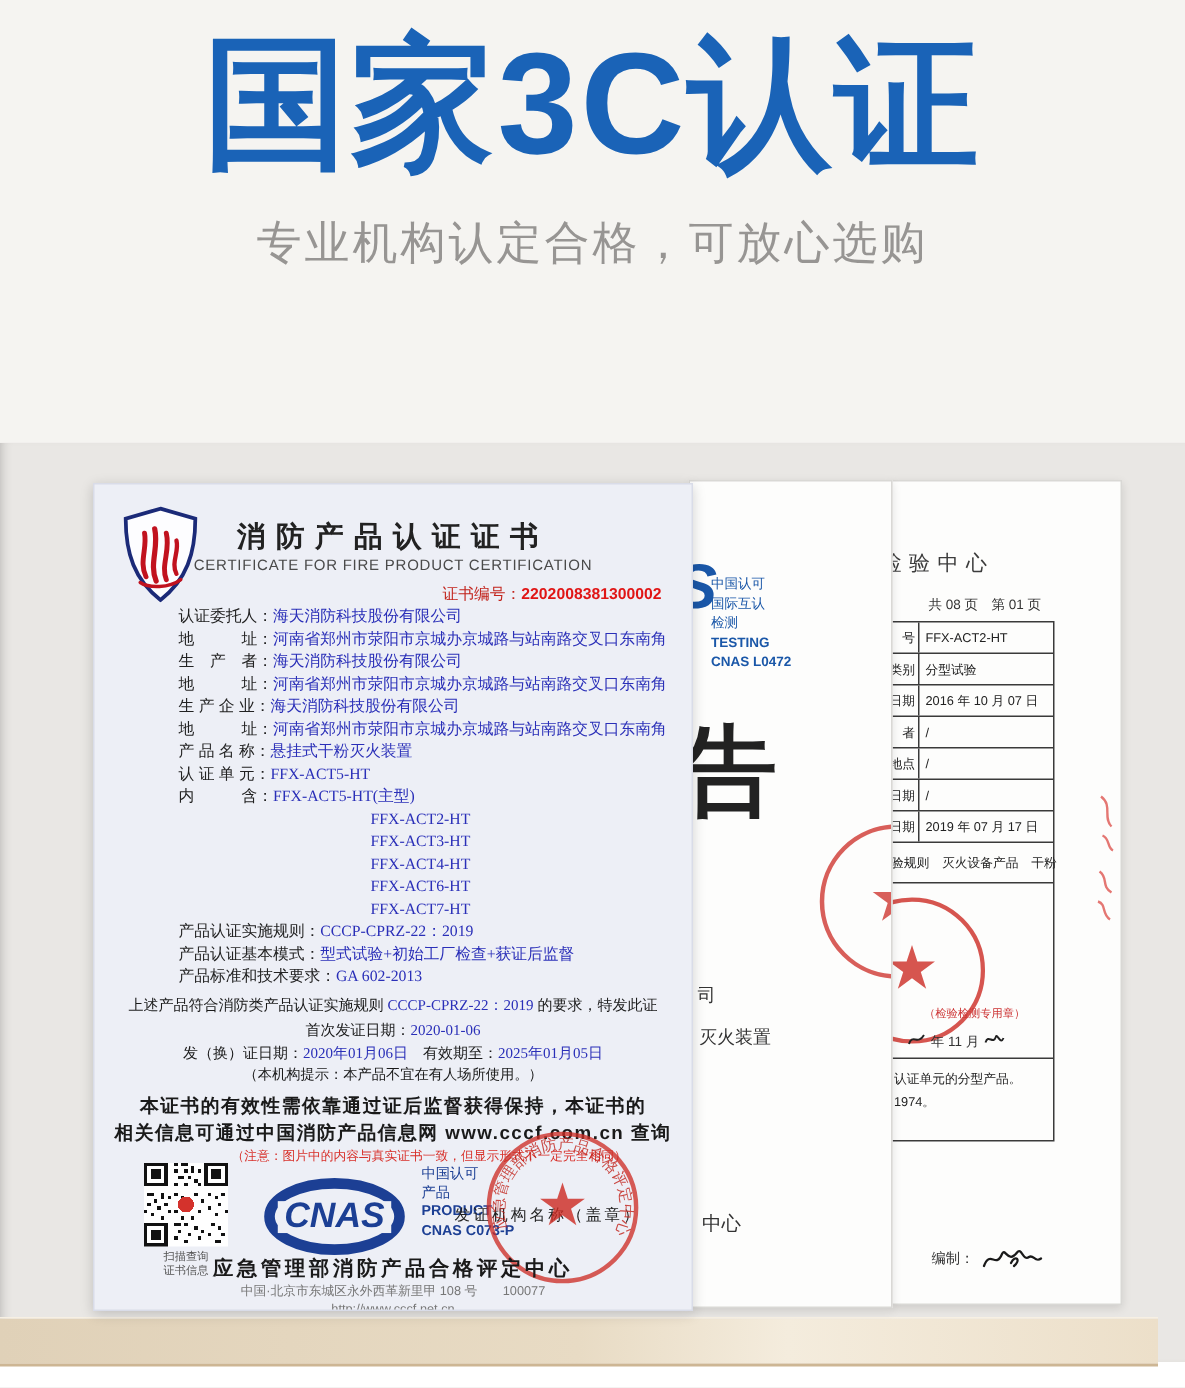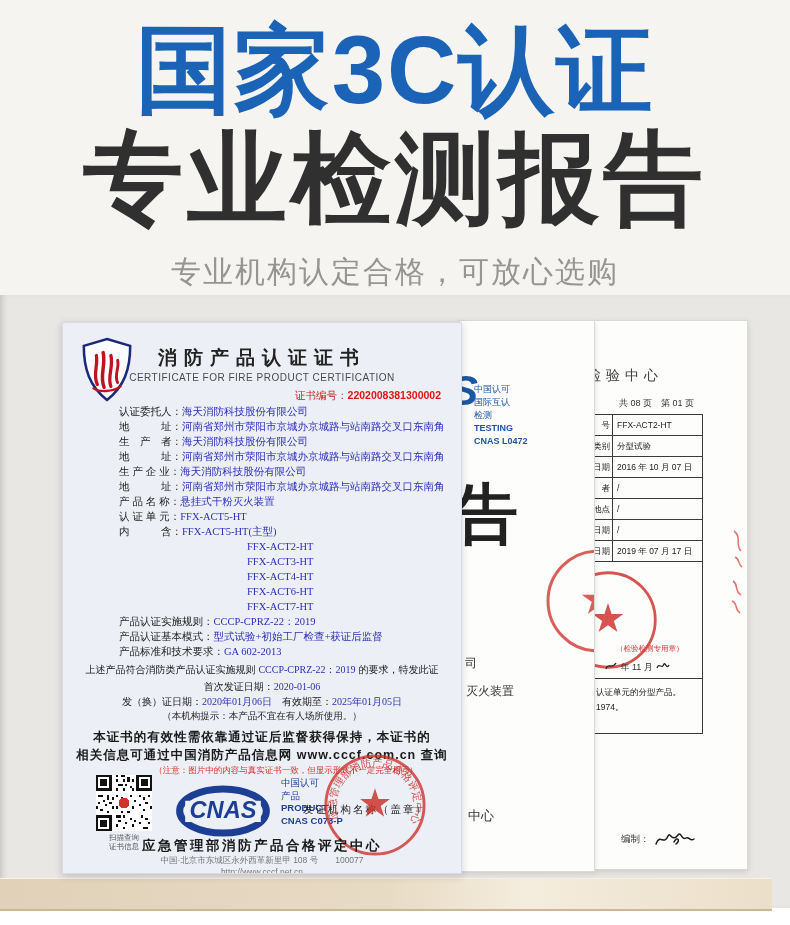--- a/index.html
+++ b/index.html
@@ -67,21 +67,20 @@
   .issuer{top:514px;font-size:13.5px;font-weight:bold;letter-spacing:2.5px;}
   .addr{top:532px;font-size:8.5px;color:#777;}
   .site{top:544px;font-size:8.5px;color:#777;}
   .emblem{position:absolute;left:15px;top:13px;width:58px;height:68px;}
 </style>
 </head>
 <body>
 
 <div class="hero">
   <h1 class="hero-t1">国家3C认证</h1>
-  <h1 class="hero-t2">专业检测报告</h1>
   <p class="hero-sub">专业机构认定合格，可放心选购</p>
 </div>
 
 <div class="photo">
   <div class="shelf"></div>
 
   <div class="doc doc-right">
     <div class="rd-header">检验中心</div>
     <div class="rd-page">共 08 页　第 01 页</div>
     <div class="rd-table">
@@ -106,20 +105,21 @@
           <div class="rd-val">/</div>
         </div>
       <div class="rd-row">
           <div class="rd-label">日期</div>
           <div class="rd-val">/</div>
         </div>
       <div class="rd-row">
           <div class="rd-label">日期</div>
           <div class="rd-val">2019 年 07 月 17 日</div>
         </div>
+      <div class="rd-merge">验规则　灭火设备产品　干粉</div>
       <div class="rd-tall">
         <svg style="position:absolute;left:-34px;top:6px;width:104px;height:104px;opacity:.8;" viewBox="0 0 110 110">
           <circle cx="55" cy="55" r="50" fill="none" stroke="#cc2b24" stroke-width="3"></circle>
           <polygon fill="#cc2b24" points="55,37 58.8,48.7 71.2,48.7 61.2,56 65,67.8 55,60.5 45,67.8 48.8,56 38.8,48.7 51.2,48.7"></polygon>
         </svg>
         <div class="rd-caption">（检验检测专用章）</div>
         <div class="rd-date">
           <svg width="14" height="12" viewBox="0 0 14 12" style="vertical-align:-2px;">
               <path d="M2,9 C4,2 8,10 12,3" fill="none" stroke="#222" stroke-width="1.3"></path>
             </svg>

